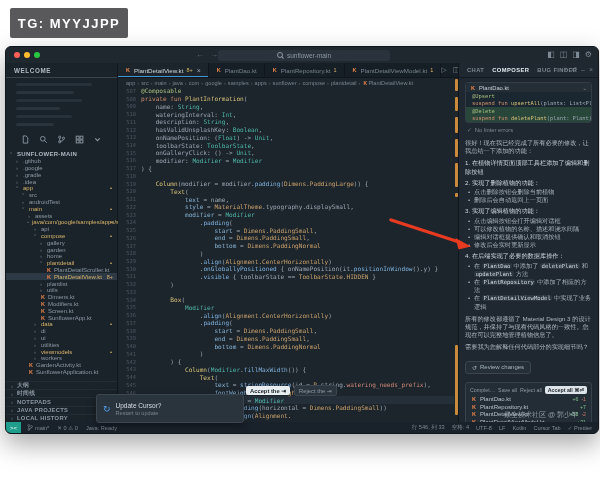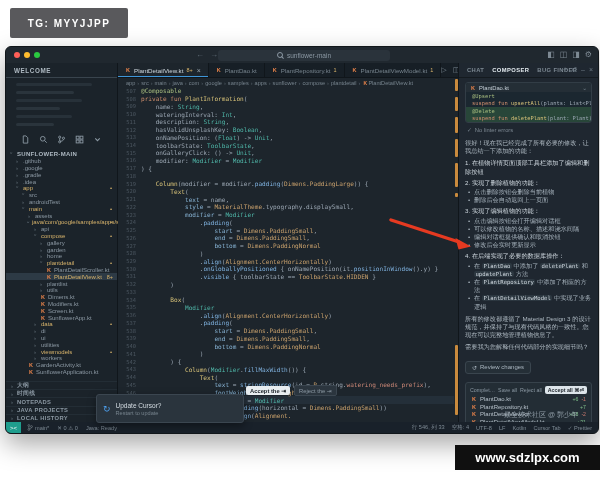--- a/index.html
+++ b/index.html
@@ -1,21 +1,21 @@
 <!DOCTYPE html>
 <html><head>
 <meta charset="utf-8">
 <style>
   html,body{margin:0;padding:0;width:600px;height:480px;overflow:hidden;background:#fff;
     font-family:"Liberation Sans",sans-serif;-webkit-text-size-adjust:none;}
   .stage{position:relative;width:600px;height:480px;background:#fff;}
 
   
   .badge{position:absolute;left:10px;top:8px;width:118px;height:30px;background:#59595c;color:#fff;
-    font-weight:bold;font-size:10px;letter-spacing:1.5px;display:flex;align-items:center;justify-content:center;border-radius:2px;z-index:60;}
+    font-weight:bold;font-size:13px;letter-spacing:1.5px;display:flex;align-items:center;justify-content:center;border-radius:2px;z-index:60;}
   .site-mark{position:absolute;left:455px;top:445px;width:145px;height:25px;background:#101010;color:#fff;
     font-weight:bold;font-size:13px;display:flex;align-items:center;justify-content:center;z-index:60;}
   .cn-mark{position:absolute;left:504px;top:410px;font-size:7px;color:#9aa7b1;opacity:.9;z-index:55;}
 
   
   .window{position:absolute;left:5px;top:46px;width:592px;height:386px;background:#1d252c;border-radius:6px;
     overflow:hidden;border:1px solid #11161a;box-shadow:0 10px 26px rgba(0,0,0,.35);}
   .titlebar{position:absolute;left:0;top:0;right:0;height:16px;background:#20282f;border-bottom:1px solid #141a1f;}
   .lights{position:absolute;left:8px;top:5px;display:flex;gap:4px;}
   .light{width:6px;height:6px;border-radius:50%;}
@@ -736,14 +736,13 @@
       </span>
     </div>
   </div>
 
   <svg class="red-arrow" style="left:384px;top:214px;width:96px;height:44px" viewBox="0 0 96 44">
     <line x1="7" y1="6" x2="75" y2="28" stroke="#e63a21" stroke-width="3.4" stroke-linecap="round"></line>
     <polygon points="87,32.5 71.5,24 74.5,35.5" fill="#e63a21"></polygon>
   </svg>
 
   <div class="cn-mark">最全技术社区 @ 郭少年</div>
-  <div class="site-mark">www.sdzlpx.com</div>
 </div>
 
 </body></html>

